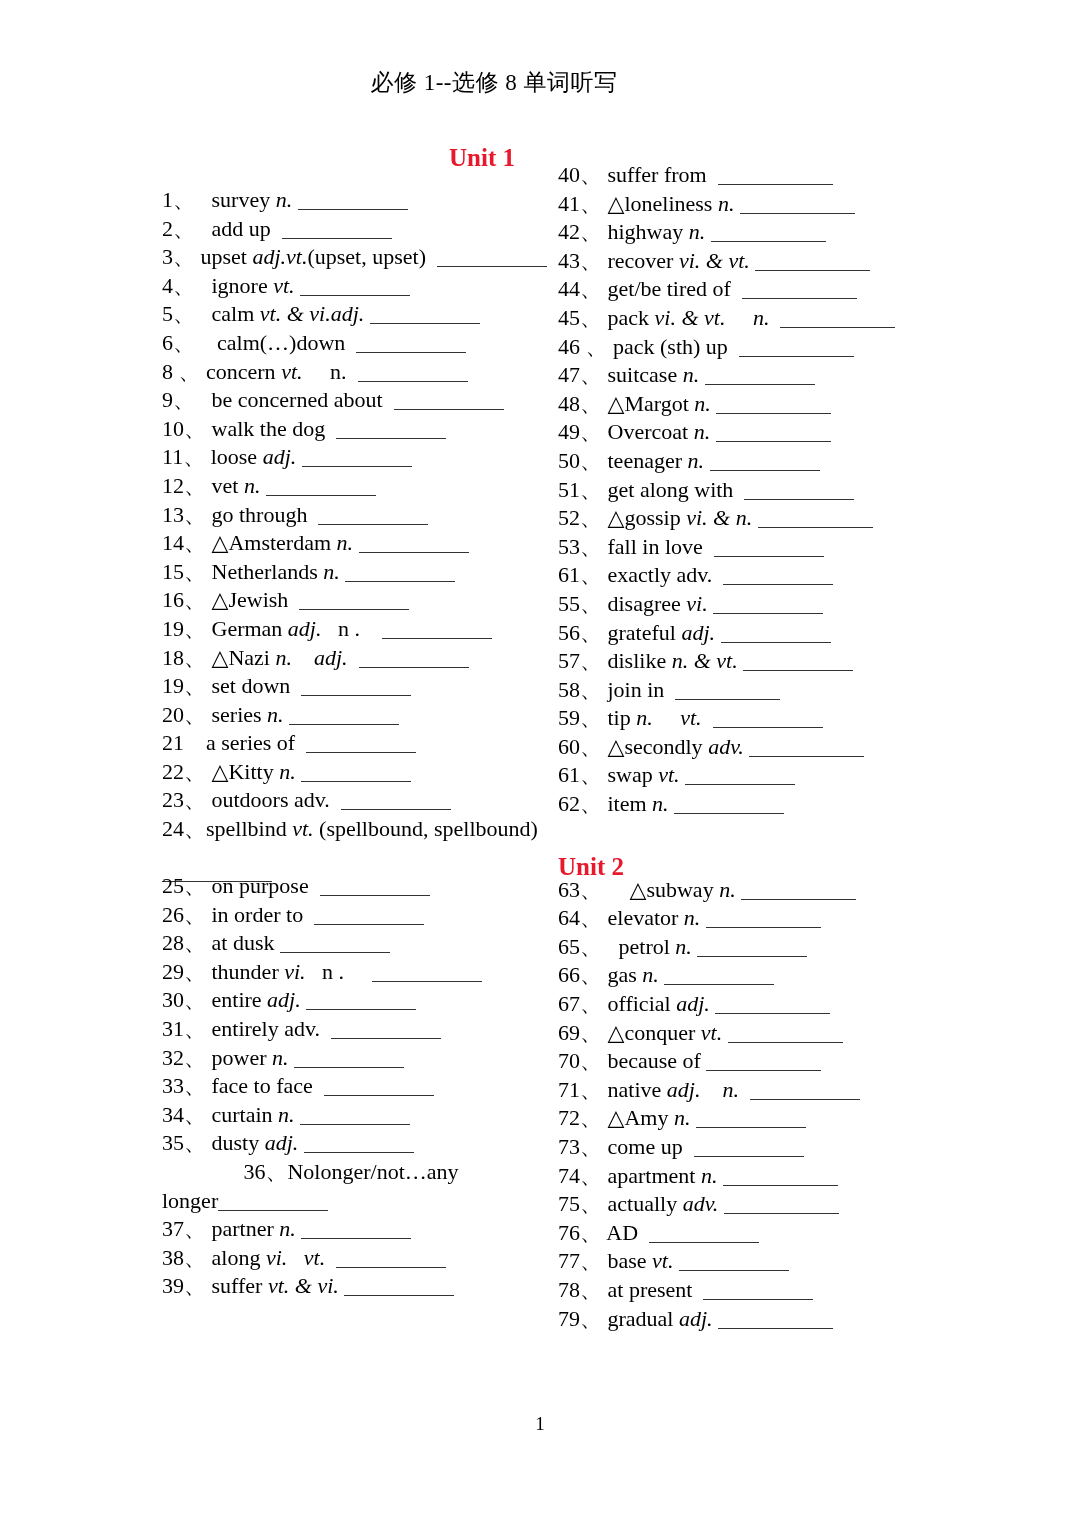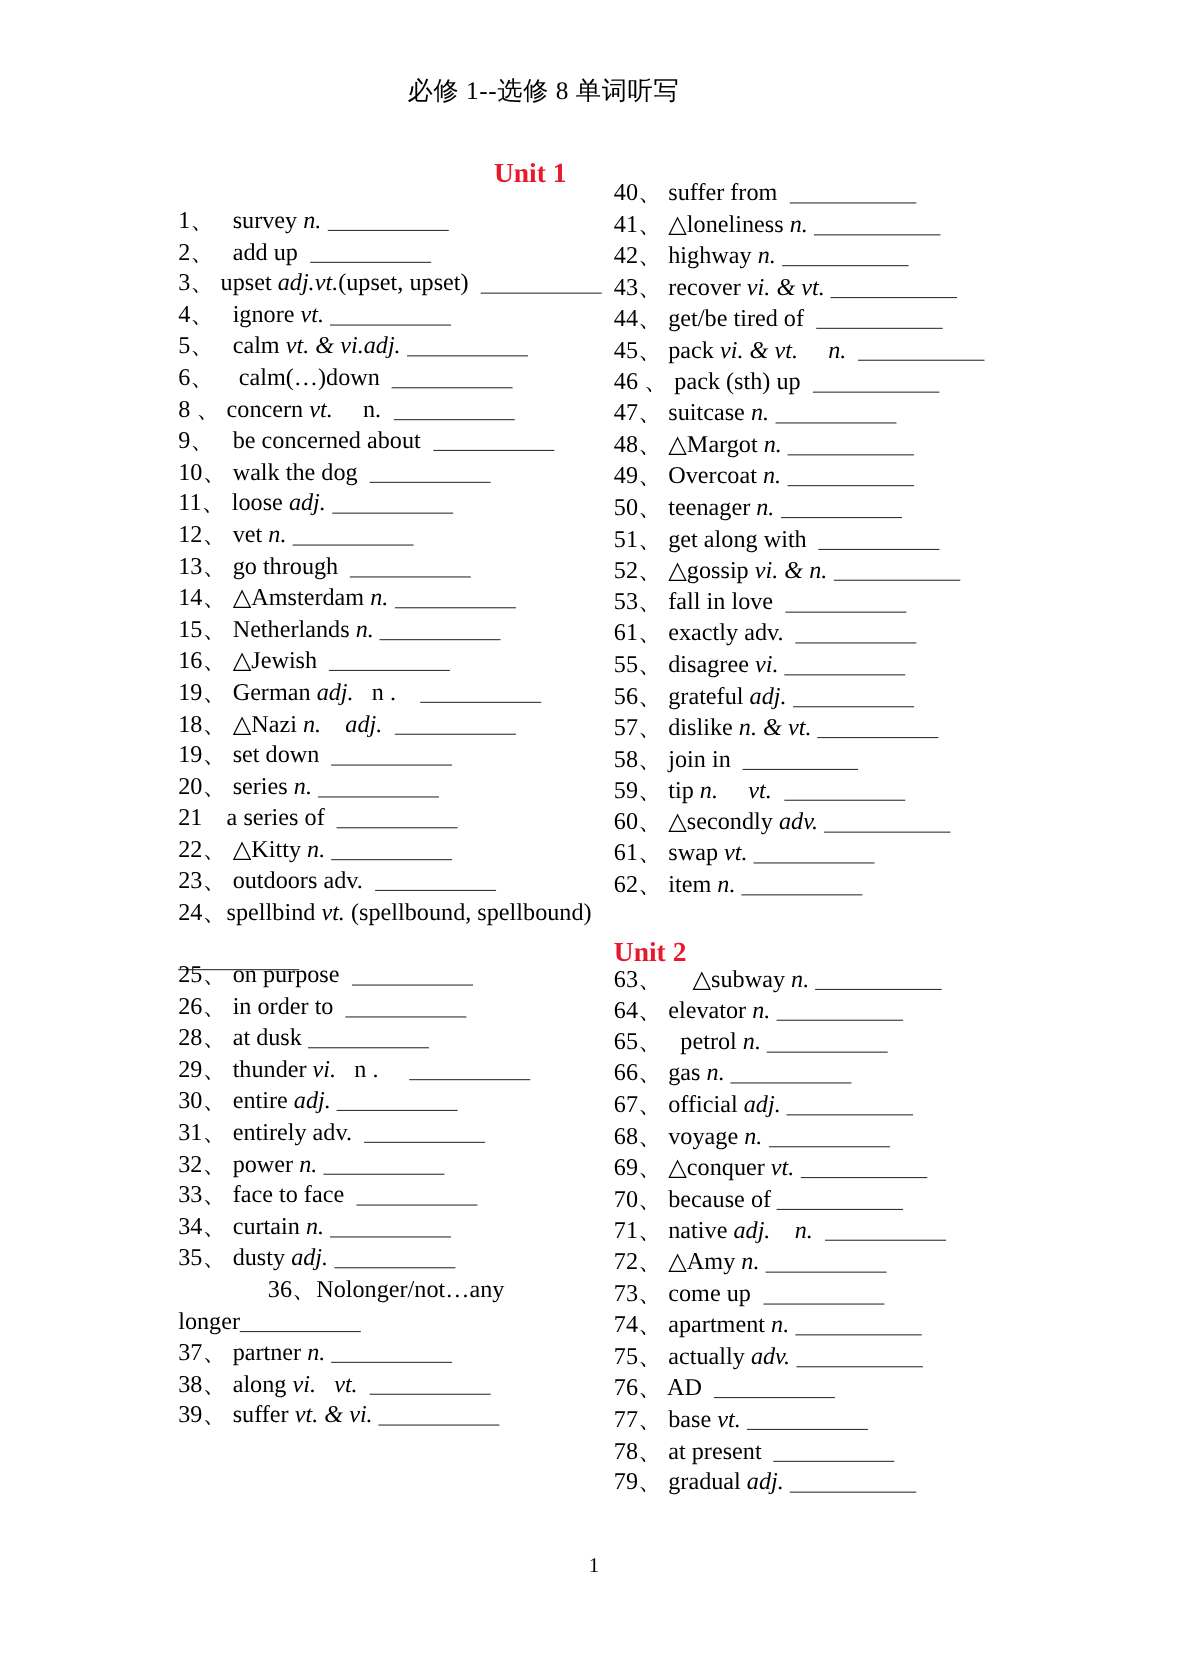--- a/index.html
+++ b/index.html
@@ -192,21 +192,20 @@
       <div class="entry"><span class="num">59、</span><span class="txt"> tip </span><span class="txt it">n.</span><span class="txt it">     vt. </span> <span class="blank" style="width: 110px;"></span></div>
       <div class="entry"><span class="num">60、</span><span class="txt"> △secondly </span><span class="txt it">adv.</span> <span class="blank" style="width: 115px;"></span></div>
       <div class="entry"><span class="num">61、</span><span class="txt"> swap </span><span class="txt it">vt.</span> <span class="blank" style="width: 110px;"></span></div>
       <div class="entry"><span class="num">62、</span><span class="txt"> item </span><span class="txt it">n.</span> <span class="blank" style="width: 110px;"></span></div>
       <div style="height: 57px;"></div>
       <div class="entry"><span class="num">63、</span><span class="txt">   </span><span class="txt">  △subway </span><span class="txt it">n.</span> <span class="blank" style="width: 115px;"></span></div>
       <div class="entry"><span class="num">64、</span><span class="txt"> elevator </span><span class="txt it">n.</span> <span class="blank" style="width: 115px;"></span></div>
       <div class="entry"><span class="num">65、</span><span class="txt">  </span><span class="txt"> petrol </span><span class="txt it">n.</span> <span class="blank" style="width: 110px;"></span></div>
       <div class="entry"><span class="num">66、</span><span class="txt"> gas </span><span class="txt it">n.</span> <span class="blank" style="width: 110px;"></span></div>
       <div class="entry"><span class="num">67、</span><span class="txt"> official </span><span class="txt it">adj.</span> <span class="blank" style="width: 115px;"></span></div>
-      <div class="entry"><span class="num">68、</span><span class="txt"> voyage </span><span class="txt it">n.</span> <span class="blank" style="width: 110px;"></span></div>
       <div class="entry"><span class="num">69、</span><span class="txt"> △conquer </span><span class="txt it">vt.</span> <span class="blank" style="width: 115px;"></span></div>
       <div class="entry"><span class="num">70、</span><span class="txt"> because of</span> <span class="blank" style="width: 115px;"></span></div>
       <div class="entry"><span class="num">71、</span><span class="txt"> native </span><span class="txt it">adj.</span><span class="txt it">    n. </span> <span class="blank" style="width: 110px;"></span></div>
       <div class="entry"><span class="num">72、</span><span class="txt"> △Amy </span><span class="txt it">n.</span> <span class="blank" style="width: 110px;"></span></div>
       <div class="entry"><span class="num">73、</span><span class="txt"> come up </span> <span class="blank" style="width: 110px;"></span></div>
       <div class="entry"><span class="num">74、</span><span class="txt"> apartment </span><span class="txt it">n.</span> <span class="blank" style="width: 115px;"></span></div>
       <div class="entry"><span class="num">75、</span><span class="txt"> actually </span><span class="txt it">adv.</span> <span class="blank" style="width: 115px;"></span></div>
       <div class="entry"><span class="num">76、</span><span class="txt"> AD </span> <span class="blank" style="width: 110px;"></span></div>
       <div class="entry"><span class="num">77、</span><span class="txt"> base </span><span class="txt it">vt.</span> <span class="blank" style="width: 110px;"></span></div>
       <div class="entry"><span class="num">78、</span><span class="txt"> at present </span> <span class="blank" style="width: 110px;"></span></div>

